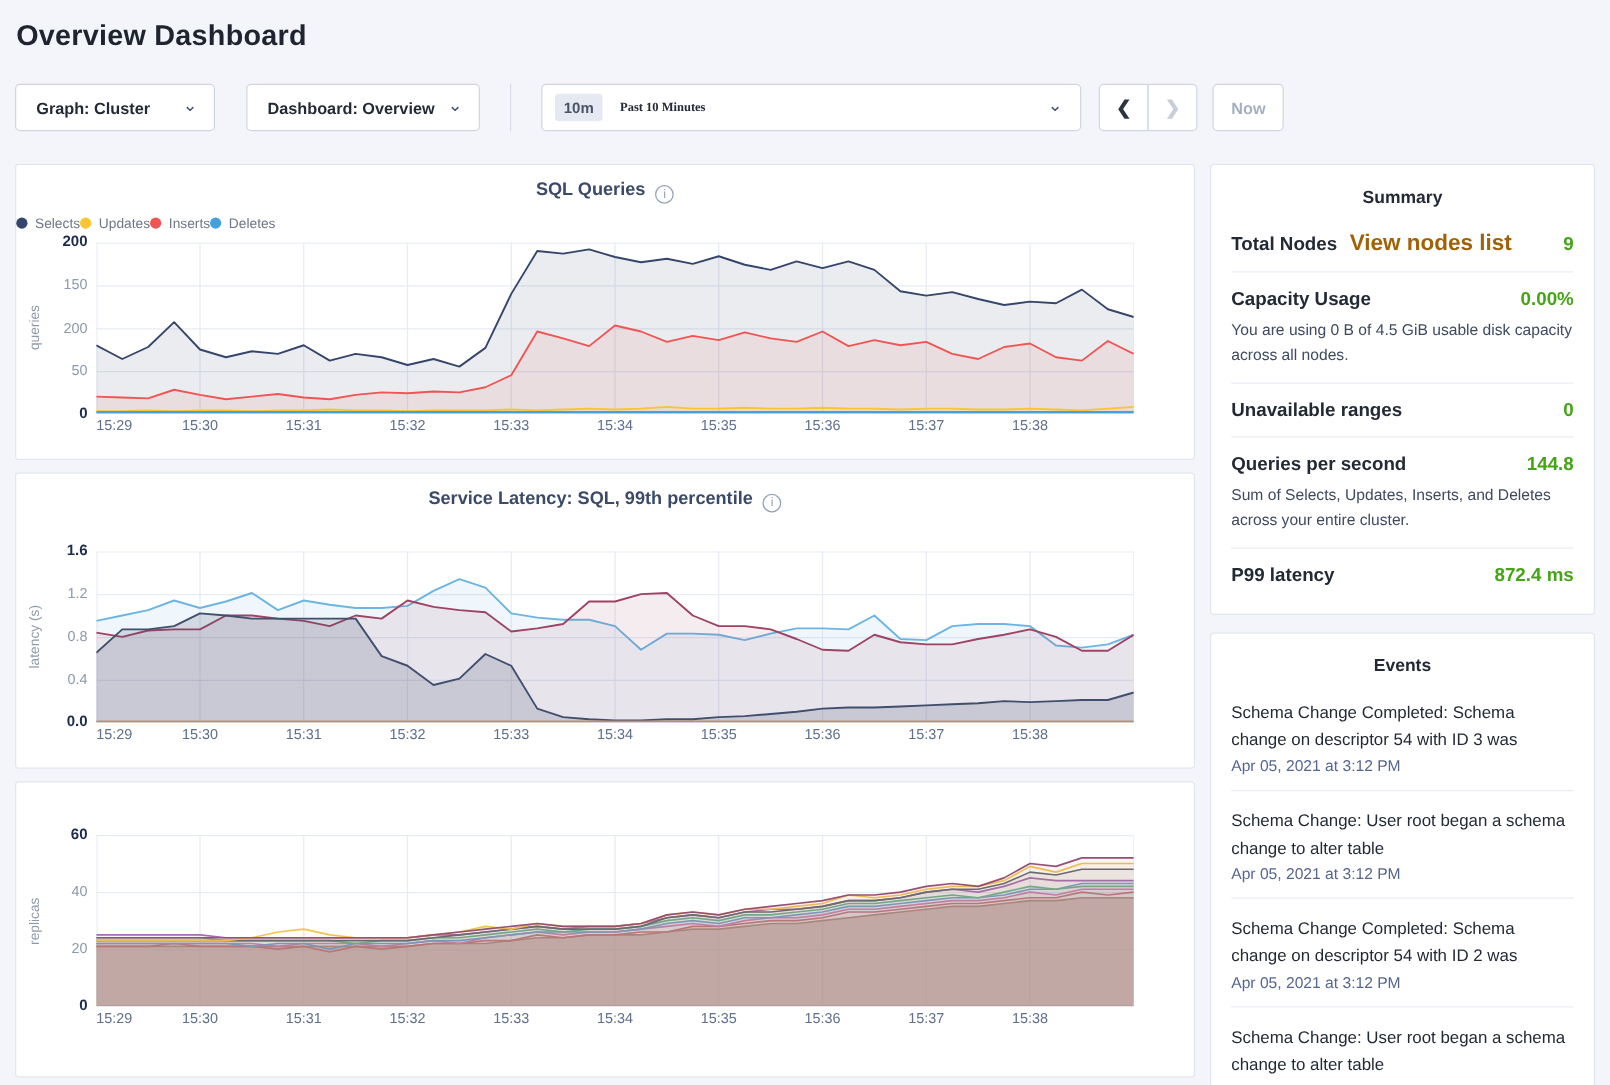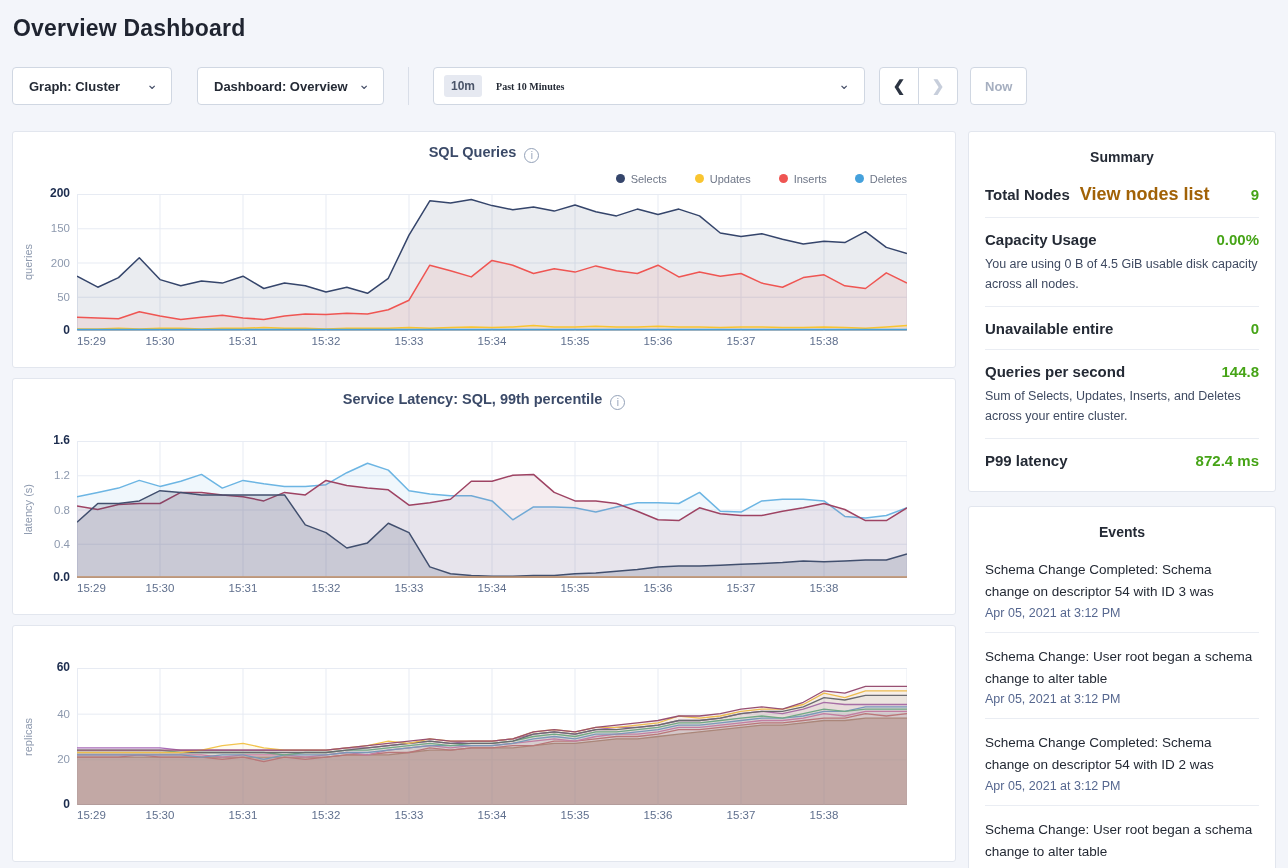--- a/index.html
+++ b/index.html
@@ -50,21 +50,21 @@
   .chart-card {
     background:#fff; border:1px solid #e2e6ee; border-radius:3px;
     height:237px; margin-bottom:10px; padding-top:12px; position:relative;
   }
   .chart-title-row { text-align:center; font-size:14.5px; font-weight:700; color:#3b4a68; height:20px; }
   .info-icon {
     display:inline-block; width:15px; height:15px; border:1px solid #93a1b8; border-radius:50%;
     font-size:10px; line-height:13px; color:#93a1b8; text-align:center; margin-left:8px;
     vertical-align:-2px; font-weight:400; cursor:pointer;
   }
-  .legend { height:15px; margin:7px 48px 0 0; display:flex; justify-content:flex-end; gap:28px; }
+  .legend { height:15px; margin:7px 48px 0 0; display:flex; }
   .legend-item { display:flex; align-items:center; font-size:11px; color:#6e7687; }
   .legend-item .dot { width:9px; height:9px; border-radius:50%; margin-right:6px; background:#999; }
   .plot-row { display:flex; margin-top:8px; }
   .tall-head .plot-row { margin-top:30px; }
   .ylab-col { width:30px; height:137px; display:flex; align-items:center; justify-content:center; flex:none; }
   .ylab { writing-mode:vertical-rl; transform:rotate(180deg); font-size:11px; color:#8d99ae; }
   .ytick-col { width:34px; height:137px; position:relative; flex:none; }
   .ytick { position:absolute; right:7px; font-size:11.5px; color:#8d99ae; }
   .ytick.strong { font-weight:700; color:#1c2c4e; font-size:12px; }
   .plot-col { flex:1; margin-right:48px; }
@@ -340,21 +340,21 @@
       </div>
       <div class="srow">
         <div class="srow-head">
           <span class="srow-label">Capacity Usage</span>
           <span class="srow-value">0.00%</span>
         </div>
         <div class="srow-desc">You are using 0 B of 4.5 GiB usable disk capacity across all nodes.</div>
       </div>
       <div class="srow">
         <div class="srow-head">
-          <span class="srow-label">Unavailable entire</span>
+          <span class="srow-label">Unavailable ranges</span>
           <span class="srow-value">0</span>
         </div>
       </div>
       <div class="srow">
         <div class="srow-head">
           <span class="srow-label">Queries per second</span>
           <span class="srow-value">144.8</span>
         </div>
         <div class="srow-desc">Sum of Selects, Updates, Inserts, and Deletes across your entire cluster.</div>
       </div>

